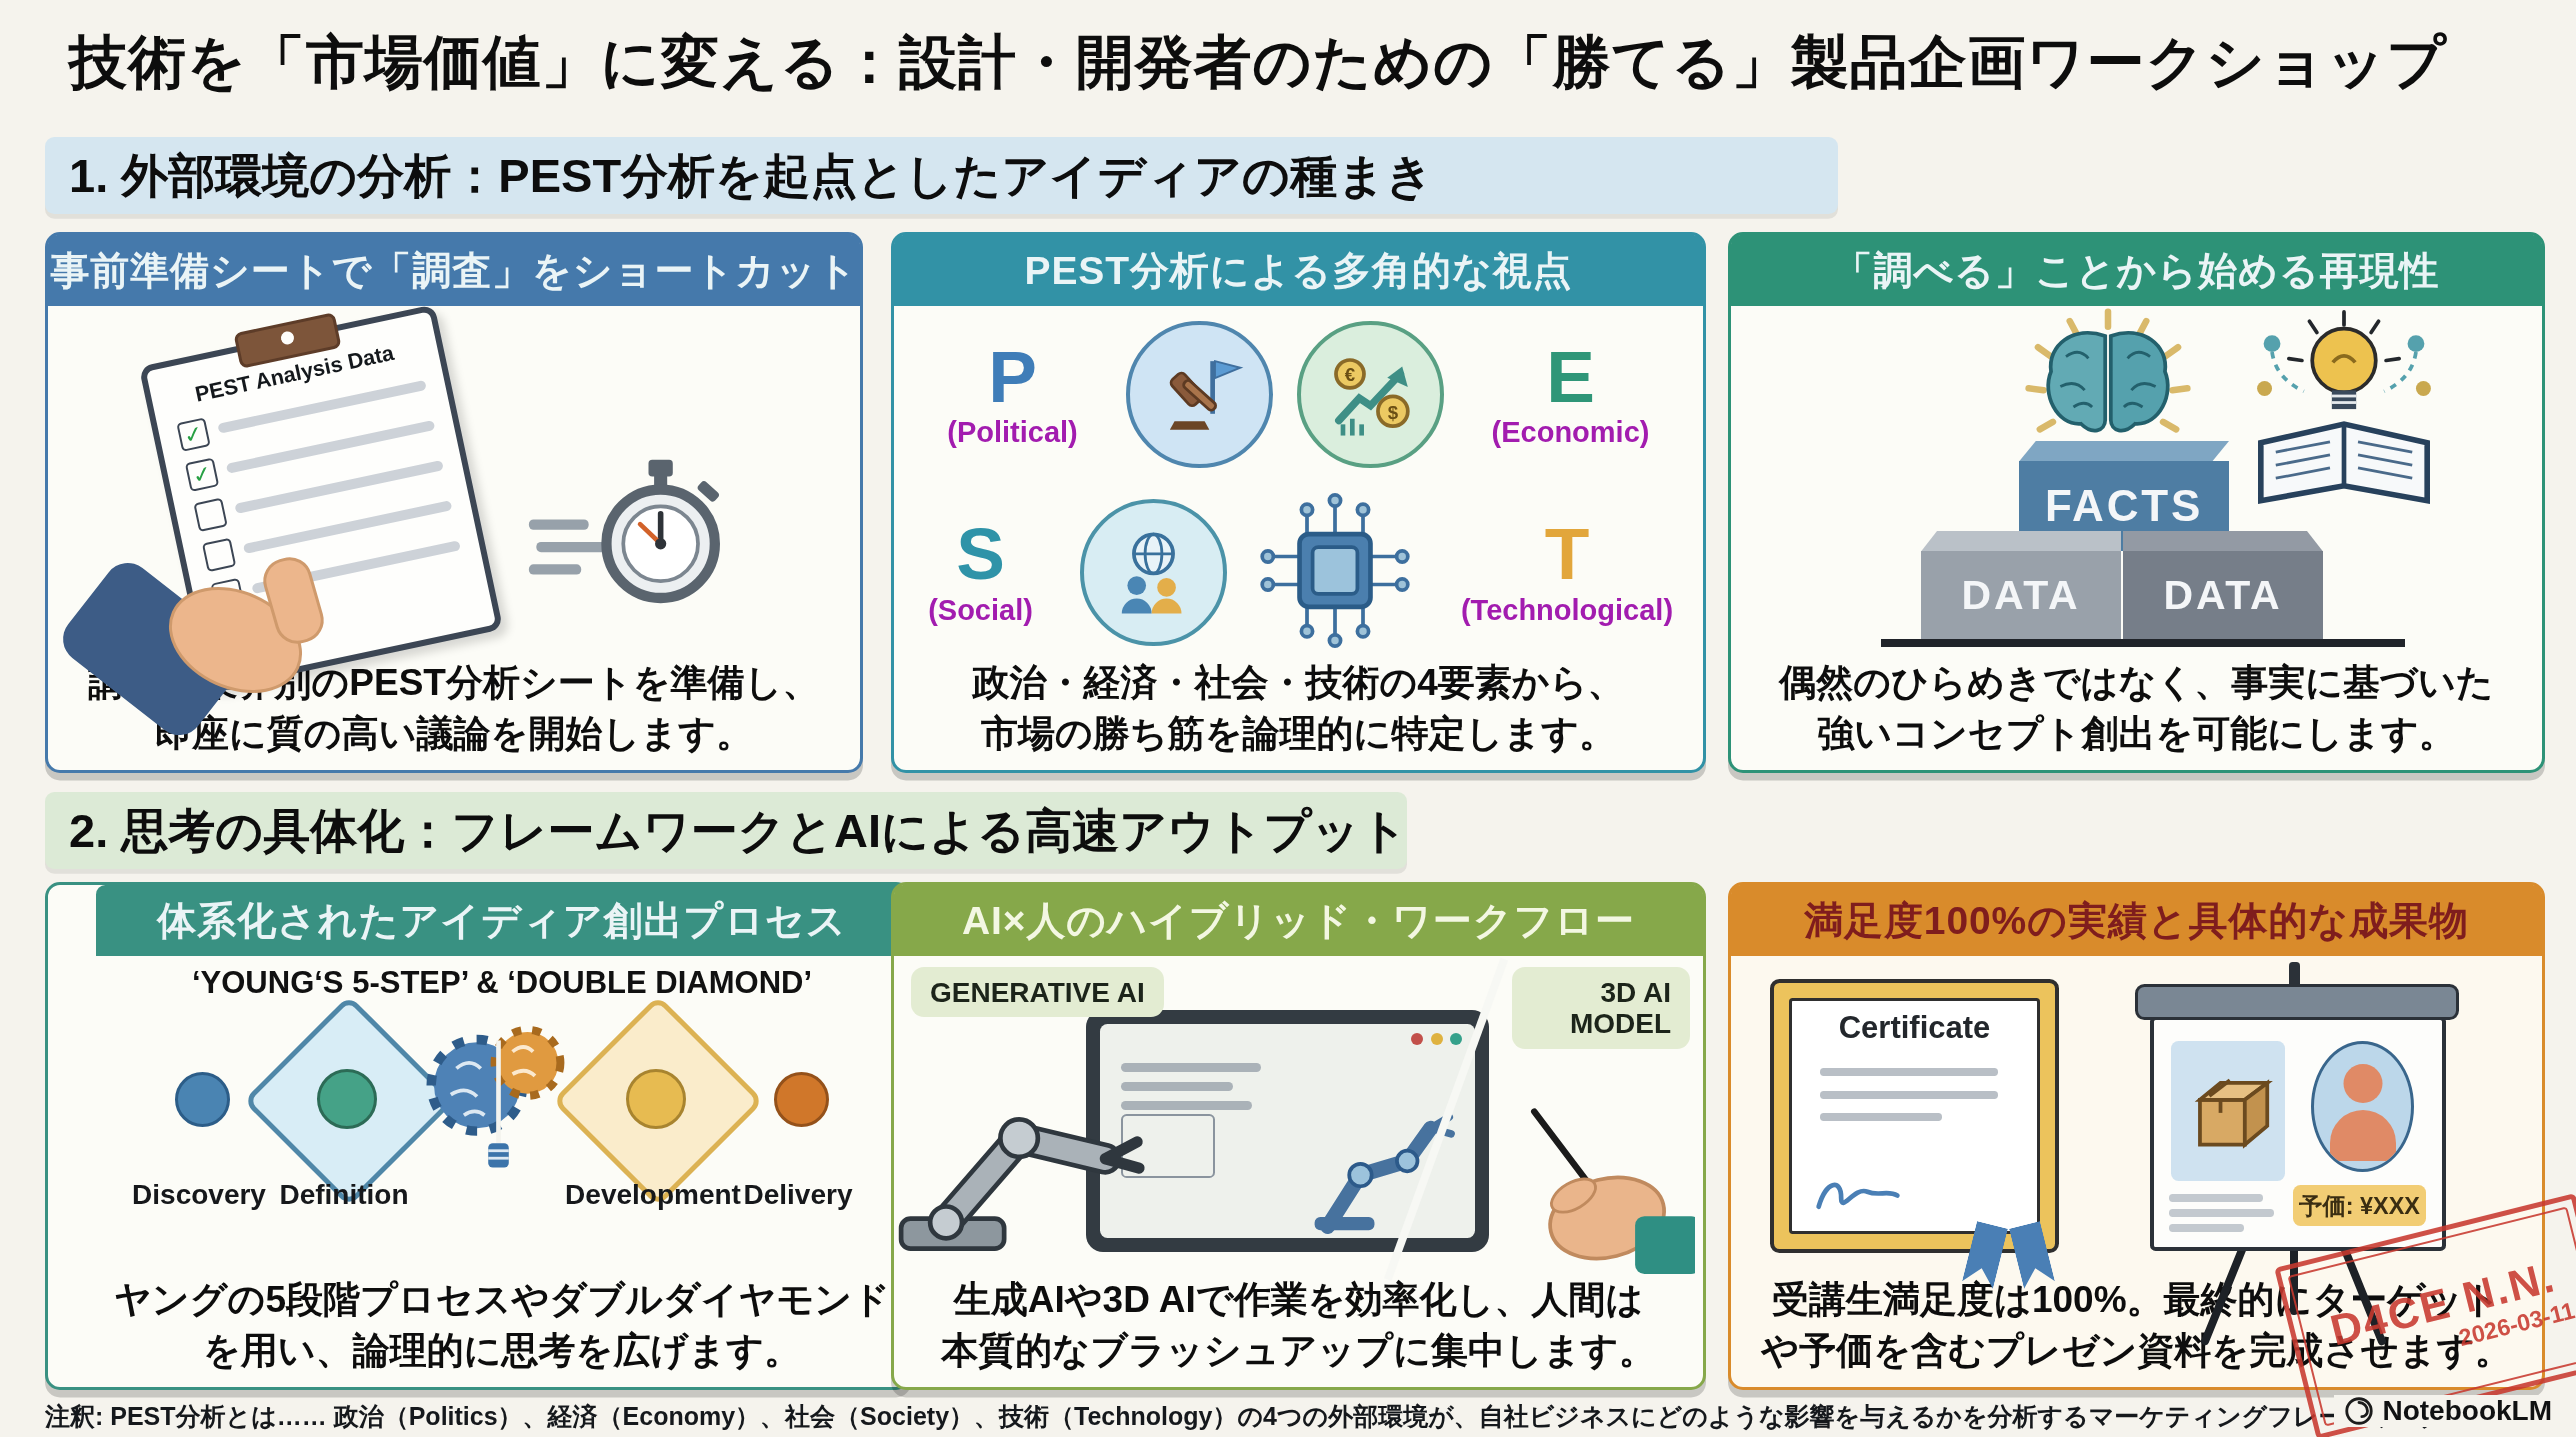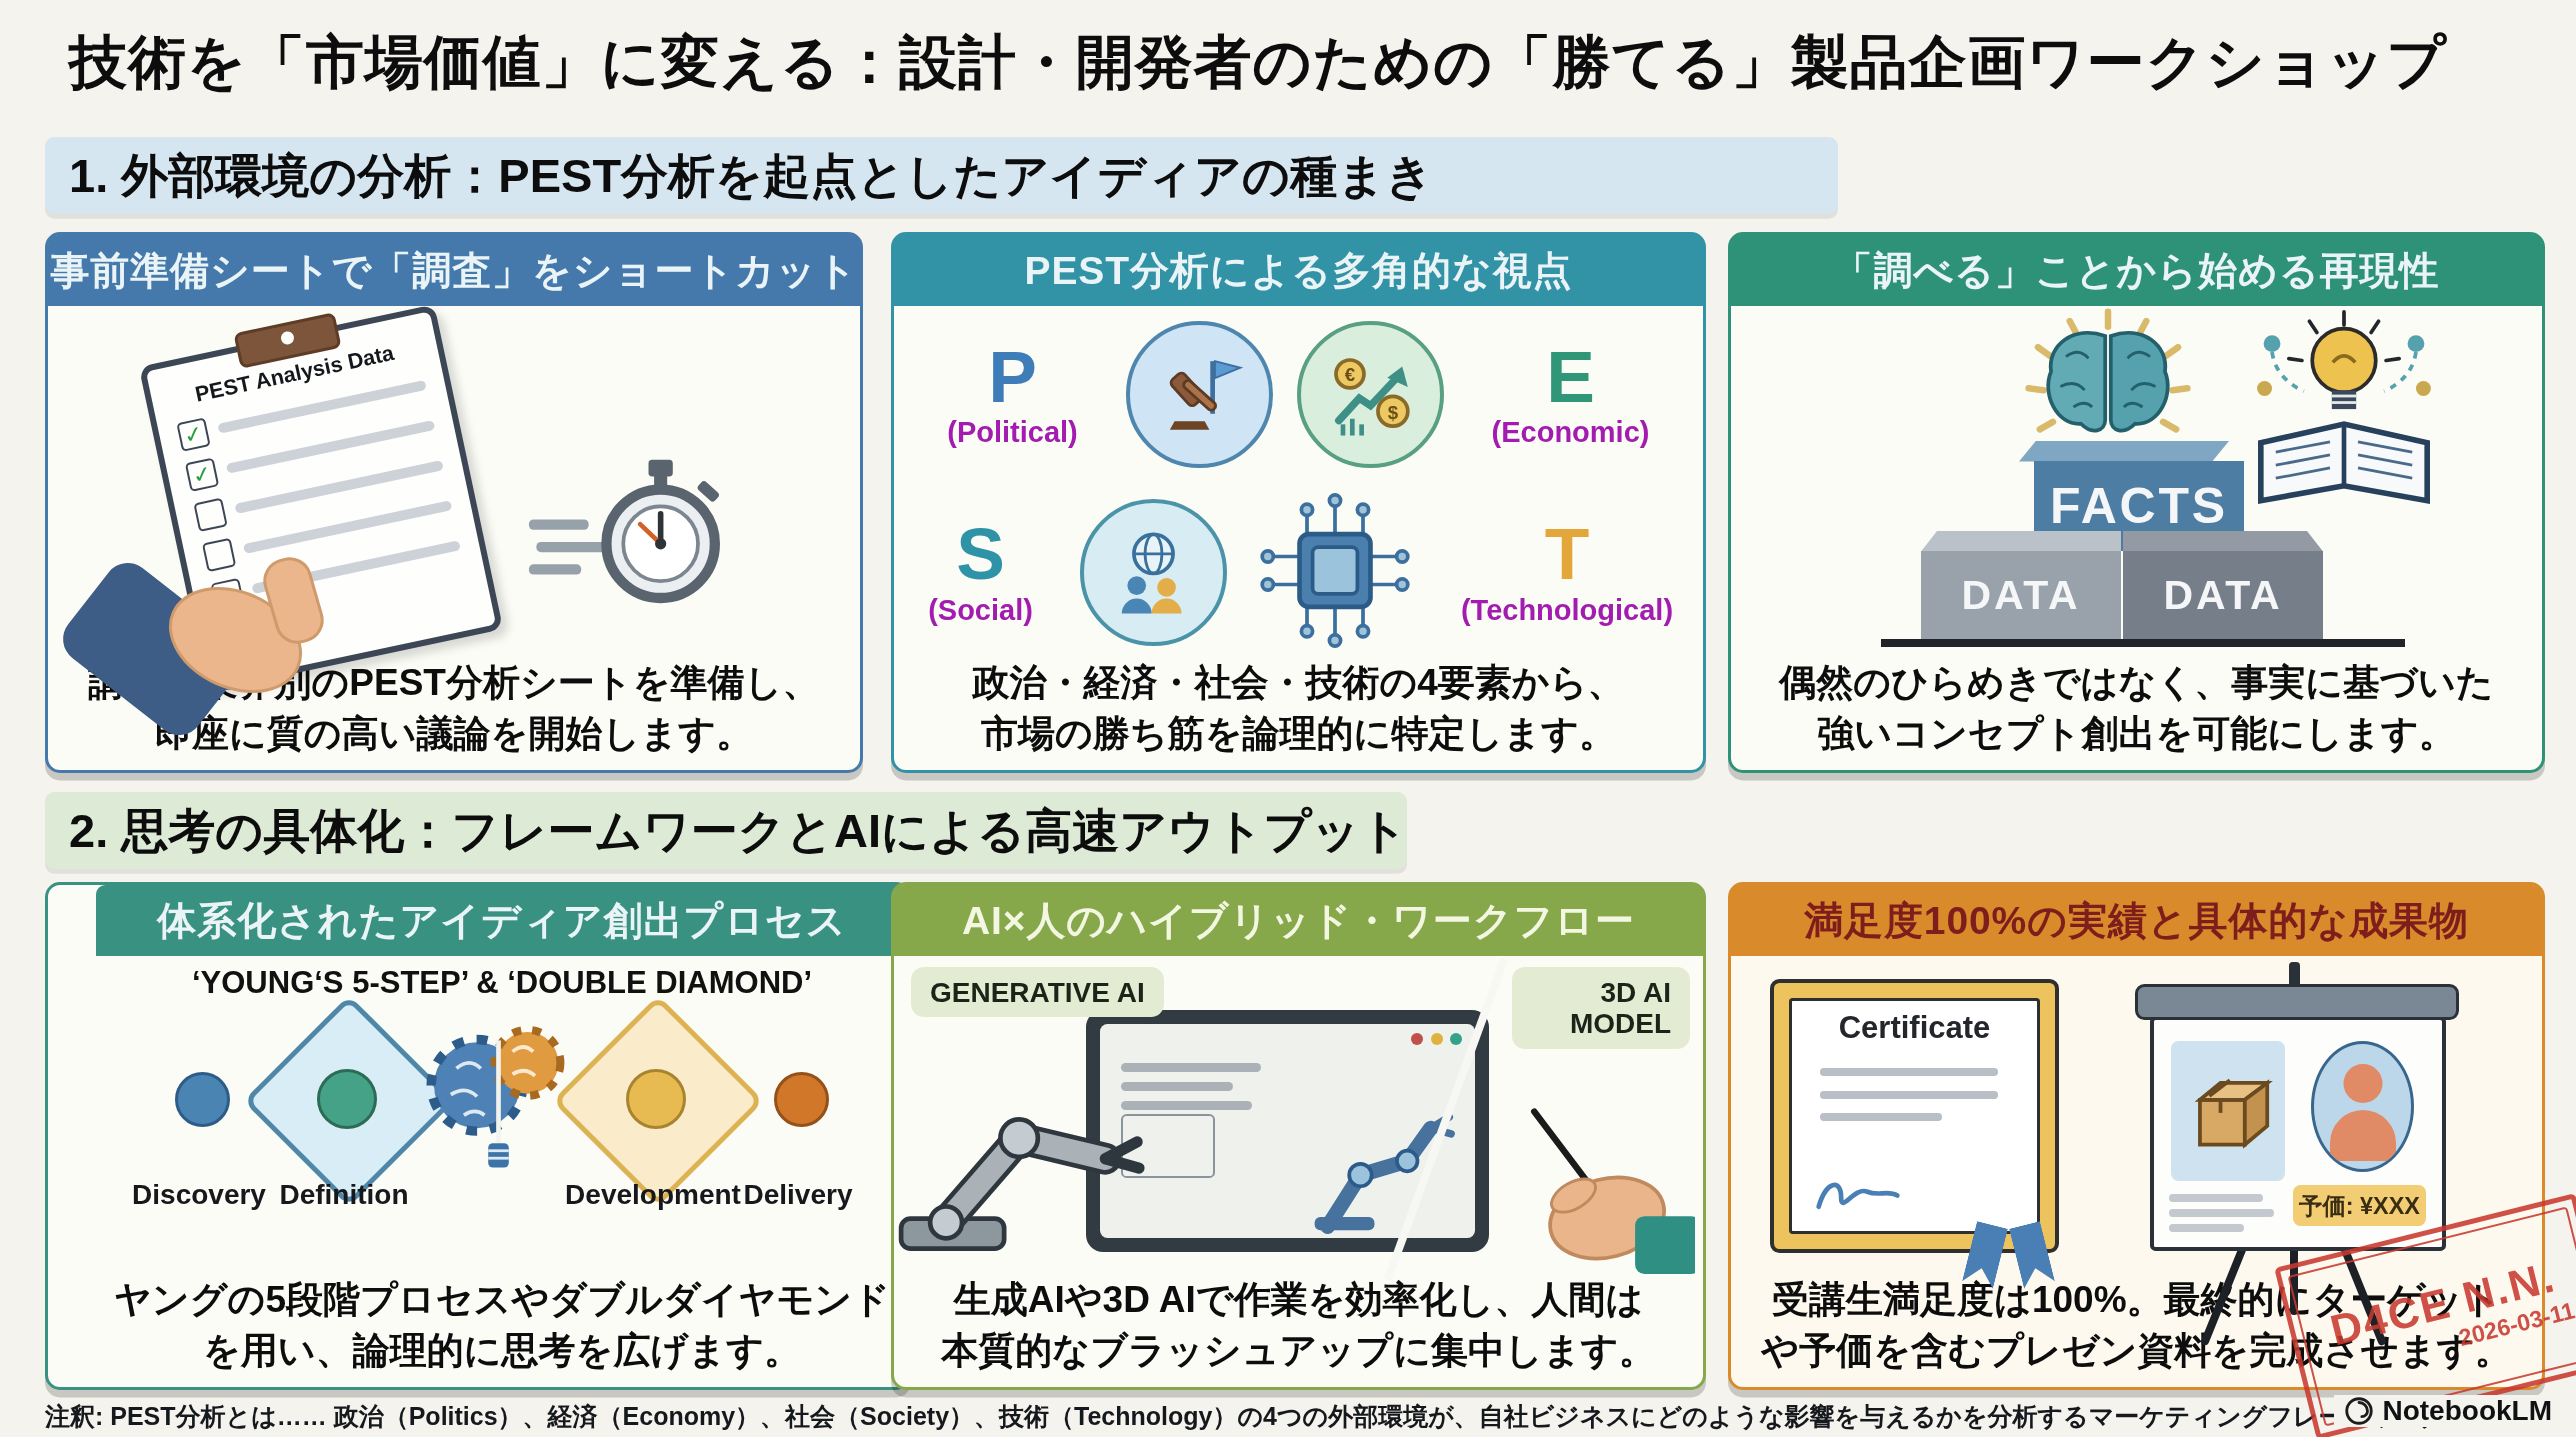--- a/index.html
+++ b/index.html
@@ -48,21 +48,21 @@
   .pest-letter{font-size:73px;font-weight:900;line-height:1;}
   .pest-letter.p{color:#3f7db8;} .pest-letter.e{color:#2f9678;} .pest-letter.s{color:#2f93a8;} .pest-letter.t{color:#e2a63b;}
   .pest-sub{font-size:29px;font-weight:900;color:#a21caf;margin-top:3.7px;}
   .pest-circle{width:139px;height:139px;border-radius:50%;display:flex;align-items:center;justify-content:center;flex:0 0 auto;}
   .pc-gavel{background:#cfe4f4;border:4.7px solid #4f86ae;}
   .pc-econ{background:#daeedd;border:4.7px solid #59a083;}
   .pc-social{background:#d8edf3;border:4.7px solid #4b93a8;}
   
   .blk{position:absolute;display:flex;align-items:center;justify-content:center;color:#f4f6f8;font-weight:900;letter-spacing:2.8px;}
   .blk-face{position:absolute;height:20.6px;}
-  .f-facts{left:288px;top:155px;width:210px;height:90px;background:#4e7da3;font-size:50px;margin-left:15px;}
+  .f-facts{left:288px;top:155px;width:210px;height:90px;background:#4e7da3;font-size:44px;}
   .f-facts-face{left:288px;top:135px;width:210px;background:#7fa6c3;clip-path:polygon(8% 0,100% 0,92% 100%,0 100%);}
   .f-datal{left:190px;top:245px;width:200px;height:88px;background:#99a1aa;font-size:41px;}
   .f-datal-face{left:190px;top:225px;width:200px;background:#bac1c8;clip-path:polygon(8% 0,100% 0,100% 100%,0 100%);}
   .f-datar{left:392px;top:245px;width:200px;height:88px;background:#767e89;font-size:41px;}
   .f-datar-face{left:392px;top:225px;width:200px;background:#939aa4;clip-path:polygon(0 0,92% 0,100% 100%,0 100%);}
   .f-base{position:absolute;left:150px;top:333px;width:524px;height:8.4px;background:#20242a;}
   
   .subtitle{position:absolute;left:0;right:0;top:9.4px;text-align:center;font-size:31px;font-weight:900;color:#111;}
   .dot{position:absolute;border-radius:50%;}
   .dot-end{width:49px;height:49px;}

